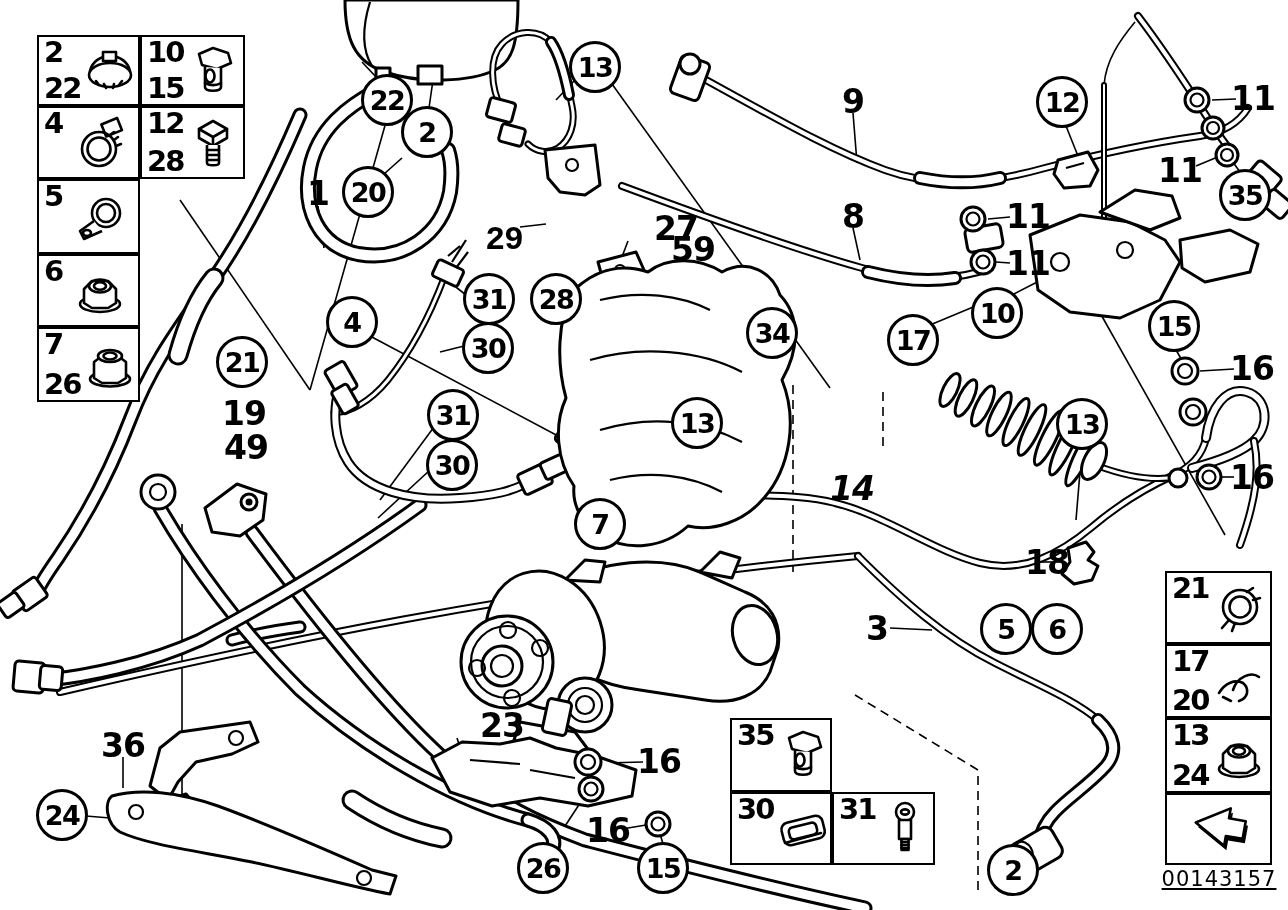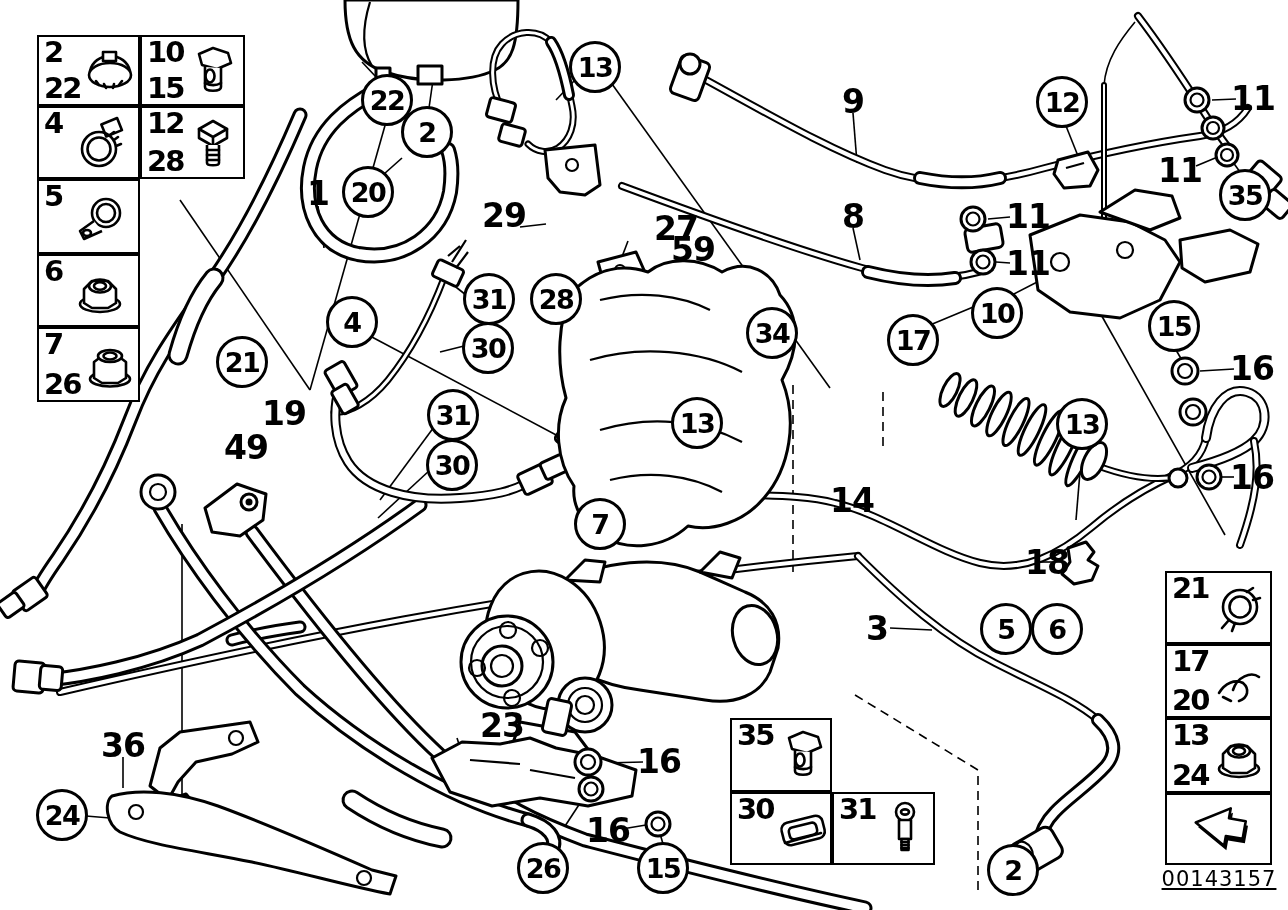--- a/index.html
+++ b/index.html
@@ -341,32 +341,32 @@
       <div class="co-circle" style="left: 887px; top: 314px;">17</div>
       <div class="co-circle" style="left: 1148px; top: 300px;">15</div>
       <div class="co-circle" style="left: 1056px; top: 398px;">13</div>
       <div class="co-circle" style="left: 36px; top: 789px;">24</div>
       <div class="co-circle" style="left: 517px; top: 842px;">26</div>
       <div class="co-circle" style="left: 637px; top: 842px;">15</div>
       <div class="co-circle" style="left: 980px; top: 603px;">5</div>
       <div class="co-circle" style="left: 1031px; top: 603px;">6</div>
       <div class="co-circle" style="left: 987px; top: 844px;">2</div>
       <div class="co-plain" style="left: 318px; top: 193px;">1</div>
-      <div class="co-plain" style="left: 504px; top: 215px;">29</div>
+      <div class="co-plain" style="left: 504px; top: 240px; font-family: Liberation Mono, monospace;">29</div>
       <div class="co-plain" style="left: 628px; top: 228px; margin-left: 48px;">27</div>
       <div class="co-plain" style="left: 693px; top: 249px;">59</div>
       <div class="co-plain" style="left: 853px; top: 101px;">9</div>
       <div class="co-plain" style="left: 853px; top: 216px;">8</div>
       <div class="co-plain" style="left: 1028px; top: 216px;">11</div>
       <div class="co-plain" style="left: 1028px; top: 263px;">11</div>
       <div class="co-plain" style="left: 1253px; top: 98px;">11</div>
       <div class="co-plain" style="left: 1180px; top: 170px;">11</div>
-      <div class="co-plain" style="left: 244px; top: 413px; margin-left: 40px;">19</div>
+      <div class="co-plain" style="left: 244px; top: 413px;">19</div>
       <div class="co-plain" style="left: 246px; top: 447px;">49</div>
-      <div class="co-plain" style="left: 852px; top: 500px;">14</div>
+      <div class="co-plain" style="left: 852px; top: 488px; font-style: italic;">14</div>
       <div class="co-plain" style="left: 1252px; top: 368px;">16</div>
       <div class="co-plain" style="left: 1252px; top: 477px;">16</div>
       <div class="co-plain" style="left: 1047px; top: 562px;">18</div>
       <div class="co-plain" style="left: 455px; top: 725px; margin-left: 47px;">23</div>
       <div class="co-plain" style="left: 659px; top: 761px;">16</div>
       <div class="co-plain" style="left: 608px; top: 830px;">16</div>
       <div class="co-plain" style="left: 123px; top: 745px;">36</div>
       <div class="co-plain" style="left: 877px; top: 628px;">3</div>
     </div>
 <div id="legend-layer">

